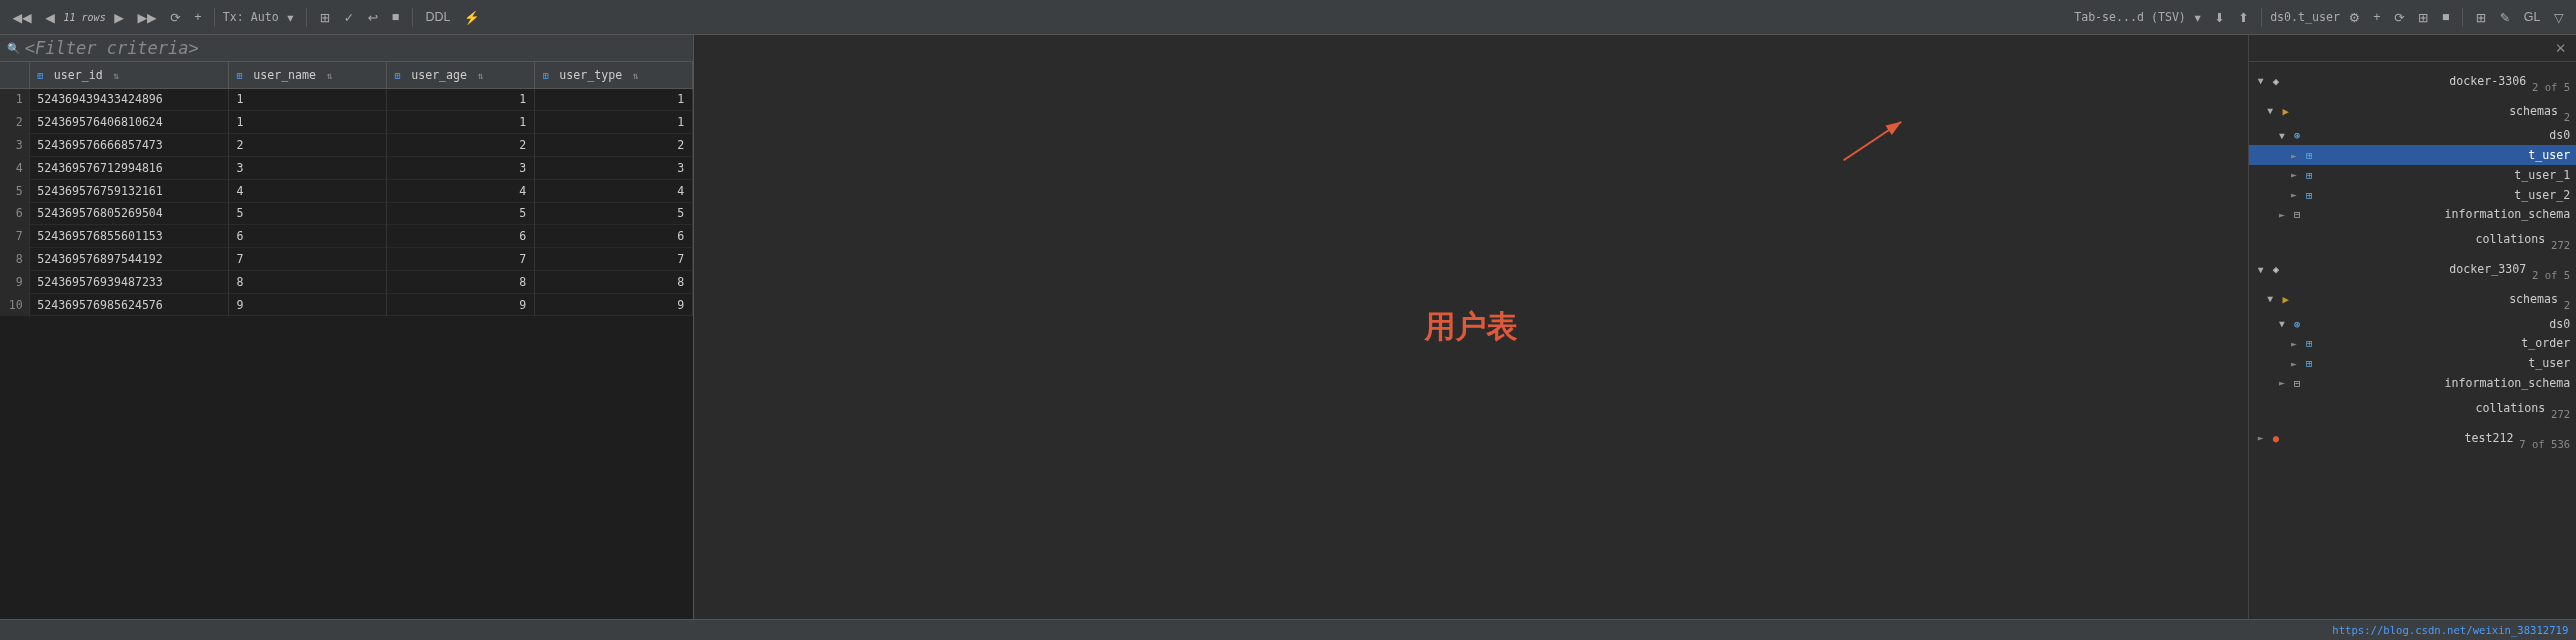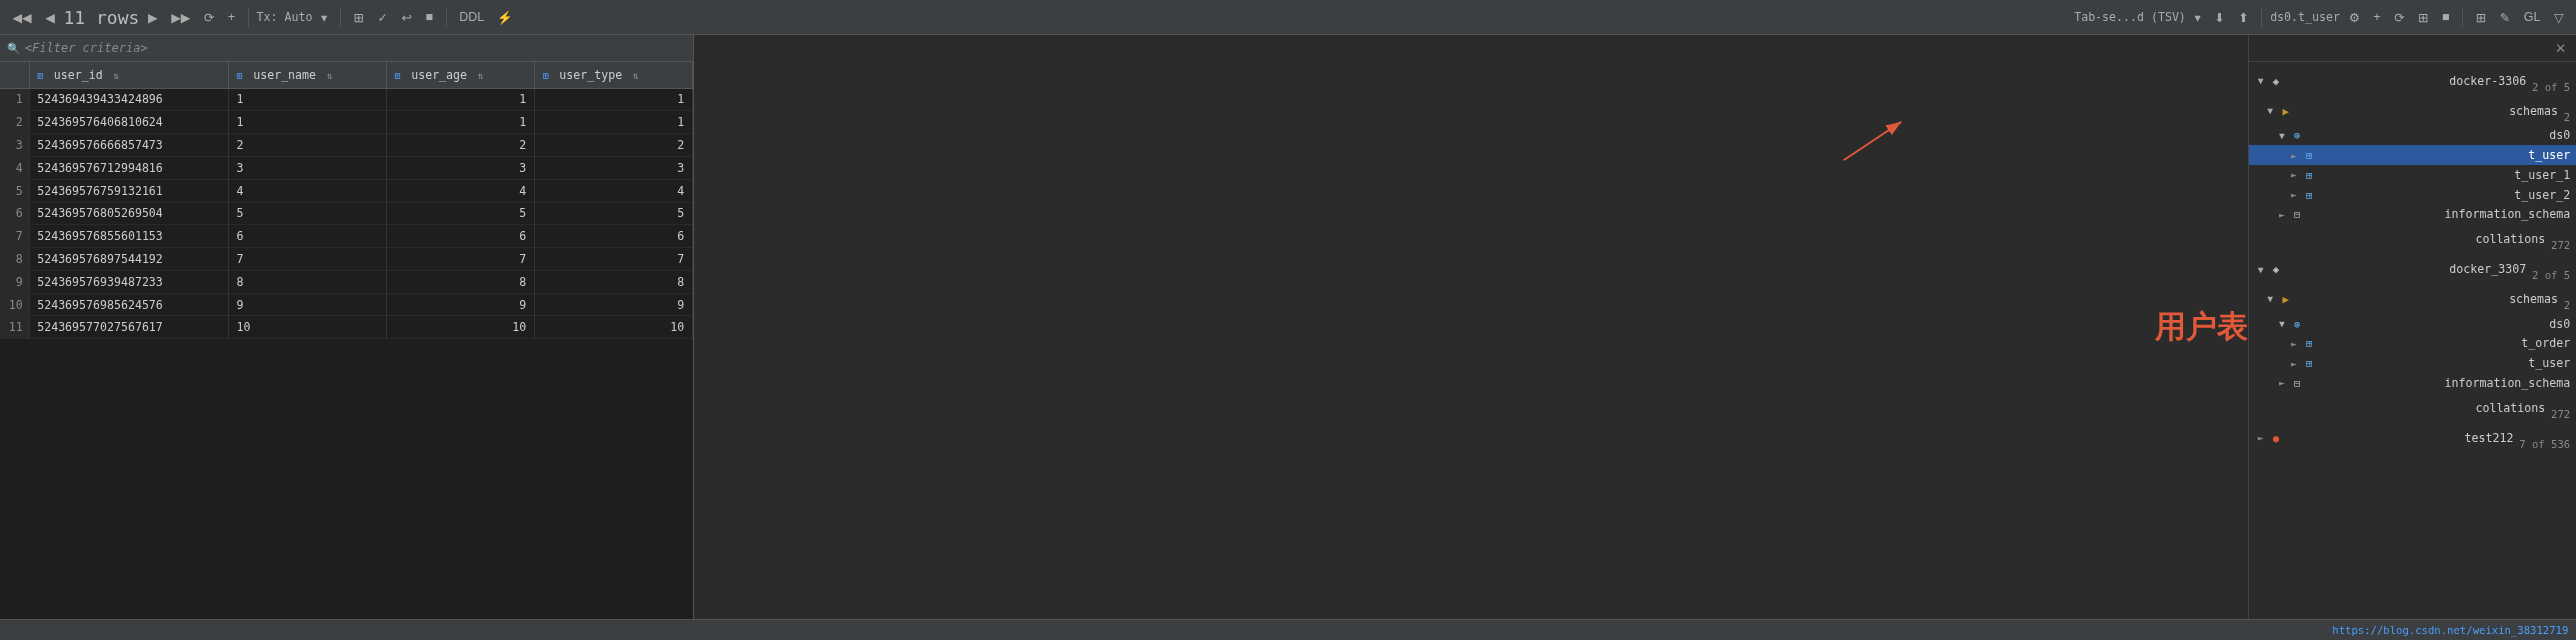--- a/index.html
+++ b/index.html
@@ -46,21 +46,22 @@
     }
     .toolbar-label {
       color: #aaa;
       font-size: 11.6px;
     }
     .toolbar-rows {
       display: flex;
       align-items: center;
       gap: 1.9px;
       color: #bbb;
-      font-size: 18px;
+      font-size: 10px;
+      font-style: italic;
     }
     .spacer { flex: 1; }
 
     
     .main-area {
       display: flex;
       flex: 1;
       overflow: hidden;
     }
 
@@ -83,21 +84,21 @@
       padding: 0 7.7px;
       gap: 3.9px;
       flex-shrink: 0;
     }
     .filter-icon {
       color: #888;
       font-size: 10.6px;
     }
     .filter-text {
       color: #888;
-      font-size: 12px;
+      font-size: 17px;
       font-style: italic;
     }
 
     
     .data-table-wrapper {
       flex: 1;
       overflow: auto;
       background: #1e1e1e;
     }
     table {
@@ -143,21 +144,21 @@
       text-align: right;
       padding-right: 5.8px;
       min-width: 27px;
     }
 
     
     .center-panel {
       flex: 1;
       display: flex;
       align-items: center;
-      justify-content: flex-end;
+      justify-content: center;
       background: #2b2b2b;
       position: relative;
     }
     .annotation-text {
       color: #e05a3a;
       font-size: 31px;
       font-weight: bold;
     }
 
     
@@ -420,27 +421,20 @@
       <td style="text-align:right;">8</td>
       <td style="text-align:right;">8</td>
     </tr>
             <tr>
       <td>10</td>
       <td>524369576985624576</td>
       <td>9</td>
       <td style="text-align:right;">9</td>
       <td style="text-align:right;">9</td>
     </tr>
-            <tr>
-      <td>11</td>
-      <td>524369577027567617</td>
-      <td>10</td>
-      <td style="text-align:right;">10</td>
-      <td style="text-align:right;">10</td>
-    </tr>
           </tbody>
       </table>
     </div>
   </div>
 
   <div class="center-panel">
     <span class="annotation-text">用户表</span>
   <svg width="77" height="58" style="position: absolute; right: 337px; top: 77px;" viewBox="0 0 80 60">
         <path d="M10,50 Q40,30 70,10" stroke="#e05a3a" stroke-width="2" fill="none" marker-end="url(#arrowhead)"></path>
     <defs>

